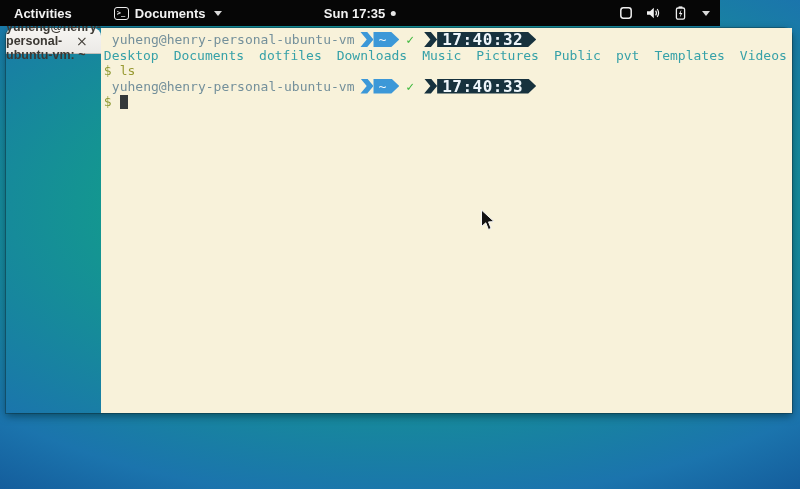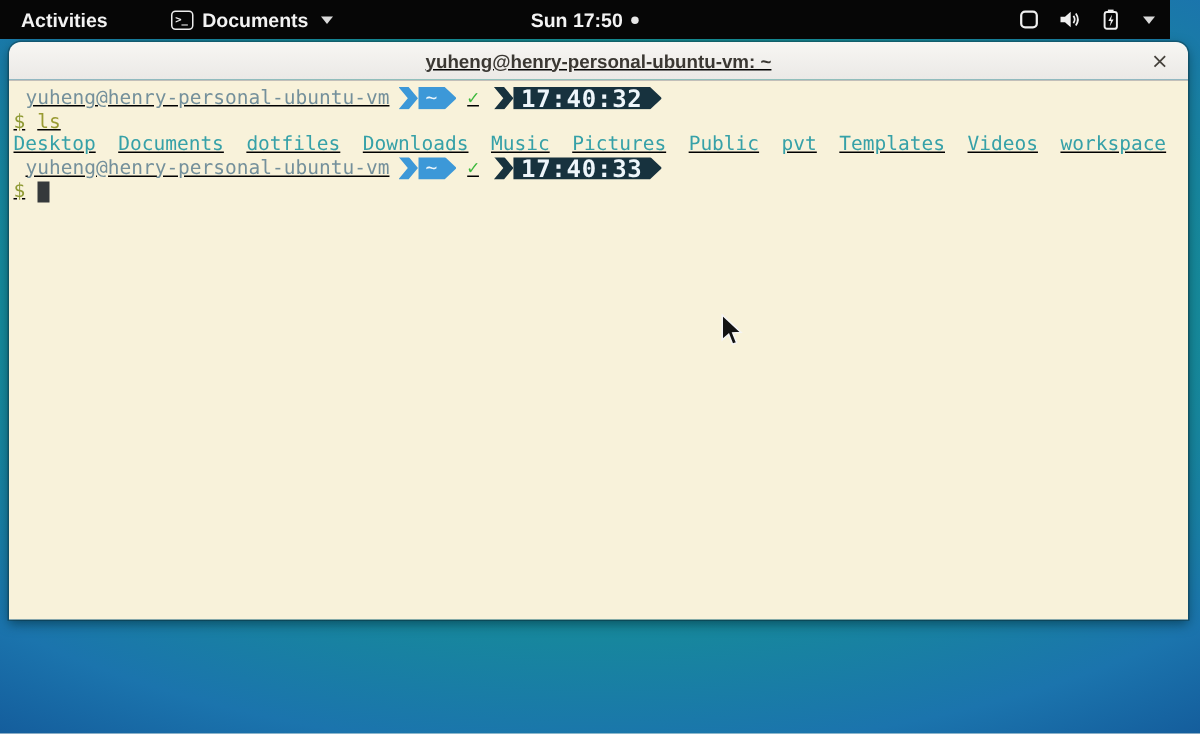--- a/index.html
+++ b/index.html
@@ -6,21 +6,21 @@
   html,body { width:800px; height:489px; overflow:hidden; }
   body {
     position:relative;
     font-family:"Liberation Sans", sans-serif;
     background: radial-gradient(ellipse 85% 72% at 50% 42%,
                 #12a68c 0%, #13988f 42%, #1b74ad 84%, #145d9c 100%);
   }
 
   
   .topbar {
-    position:absolute; top:0; left:0; width:780px; height:26px;
+    position:absolute; top:0; left:0; width:720px; height:26px;
     background:#060606; color:#f2f2f2;
     display:flex; align-items:center; padding:0 10px;
     font-size:13px; font-weight:bold; z-index:10;
   }
   .activities { padding:0 4px; cursor:pointer; }
   .appmenu { display:flex; align-items:center; gap:6px; margin-left:38px; cursor:pointer; }
   .term-glyph {
     width:15px; height:13px; border:1px solid #ededed; border-radius:3px;
     display:inline-flex; align-items:center; justify-content:flex-start;
     font-family:"DejaVu Sans Mono", monospace; font-size:7px; line-height:7px;
@@ -37,21 +37,21 @@
   }
   .notif-dot { width:5px; height:5px; border-radius:50%; background:#e6e6e6; display:inline-block; }
   .tray { margin-left:auto; display:flex; align-items:center; gap:13px; cursor:pointer; }
   .tray svg { display:block; }
 
   
   .window {
     position:absolute; left:6px; top:28px; width:786px; height:385px;
     border-radius:8px 8px 0 0;
     box-shadow:0 3px 8px rgba(0,35,45,0.55), 0 0 0 1px rgba(20,60,70,0.45);
-    display:flex; flex-direction:column; z-index:5;text-decoration:underline;
+    display:flex; flex-direction:row; z-index:5;
   }
   .titlebar {
     height:26px; flex:0 0 26px;
     background:linear-gradient(#f7f6f3, #ebe9e6);
     border-bottom:1px solid #c2bfb9;
     border-radius:8px 8px 0 0;
     position:relative; display:flex; align-items:center; justify-content:center;
   }
   .title-text { font-size:12.5px; font-weight:bold; color:#3b3833; }
   .close-btn {
@@ -102,21 +102,21 @@
 <div class="topbar">
   <span class="activities">Activities</span>
 
   <span class="appmenu">
     <span class="term-glyph">&gt;_</span>
     <span>Documents</span>
     <span class="caret-down"></span>
   </span>
 
   <span class="clock-wrap">
-    <span>Sun 17:50</span>
+    <span>Sun 17:35</span>
     <span class="notif-dot"></span>
   </span>
 
   <span class="tray">
     <svg width="14" height="14" viewBox="0 0 14 14">
       <rect x="1.8" y="1.8" width="10.4" height="10.4" rx="2.6" fill="none" stroke="#efefef" stroke-width="1.5"></rect>
     </svg>
     <svg width="15" height="14" viewBox="0 0 15 14">
       <path d="M1 5.2 H4 L7.8 1.8 V12.2 L4 8.8 H1 Z" fill="#efefef"></path>
       <path d="M9.6 4.6 Q11.4 7 9.6 9.4" stroke="#efefef" stroke-width="1.2" fill="none"></path>
@@ -134,23 +134,23 @@
 <div class="window">
   <div class="titlebar">
     <span class="title-text">yuheng@henry-personal-ubuntu-vm: ~</span>
     <span class="close-btn">×</span>
   </div>
 
   <div class="term-content">
 
     <div class="tline prompt-line"><span class="user-host">yuheng@henry-personal-ubuntu-vm</span><span class="pl-chevron blue"></span><span class="pl-seg blue">~</span><span class="check">✓</span><span class="pl-chevron dark"></span><span class="pl-seg dark pl-time">17:40:32</span></div>
 
+    <div class="tline"><span class="dir">Desktop</span><span class="dir">Documents</span><span class="dir">dotfiles</span><span class="dir">Downloads</span><span class="dir">Music</span><span class="dir">Pictures</span><span class="dir">Public</span><span class="dir">pvt</span><span class="dir">Templates</span><span class="dir">Videos</span><span class="dir">workspace</span></div>
+
     <div class="tline"><span class="dollar">$</span><span class="cmd">ls</span></div>
-
-    <div class="tline"><span class="dir">Desktop</span><span class="dir">Documents</span><span class="dir">dotfiles</span><span class="dir">Downloads</span><span class="dir">Music</span><span class="dir">Pictures</span><span class="dir">Public</span><span class="dir">pvt</span><span class="dir">Templates</span><span class="dir">Videos</span><span class="dir">workspace</span></div>
 
     <div class="tline prompt-line"><span class="user-host">yuheng@henry-personal-ubuntu-vm</span><span class="pl-chevron blue"></span><span class="pl-seg blue">~</span><span class="check">✓</span><span class="pl-chevron dark"></span><span class="pl-seg dark pl-time">17:40:33</span></div>
 
     <div class="tline"><span class="dollar">$</span><span class="cursor-block"></span></div>
 
   </div>
 </div>
 
 <svg class="pointer" width="17" height="23" viewBox="0 0 17 23">
   <path d="M1.5 1 L1.5 17.5 L5.8 13.8 L8.4 20.5 L11.1 19.4 L8.5 12.9 L14 12.6 Z" fill="#131313" stroke="#f5f5f5" stroke-width="1"></path>

